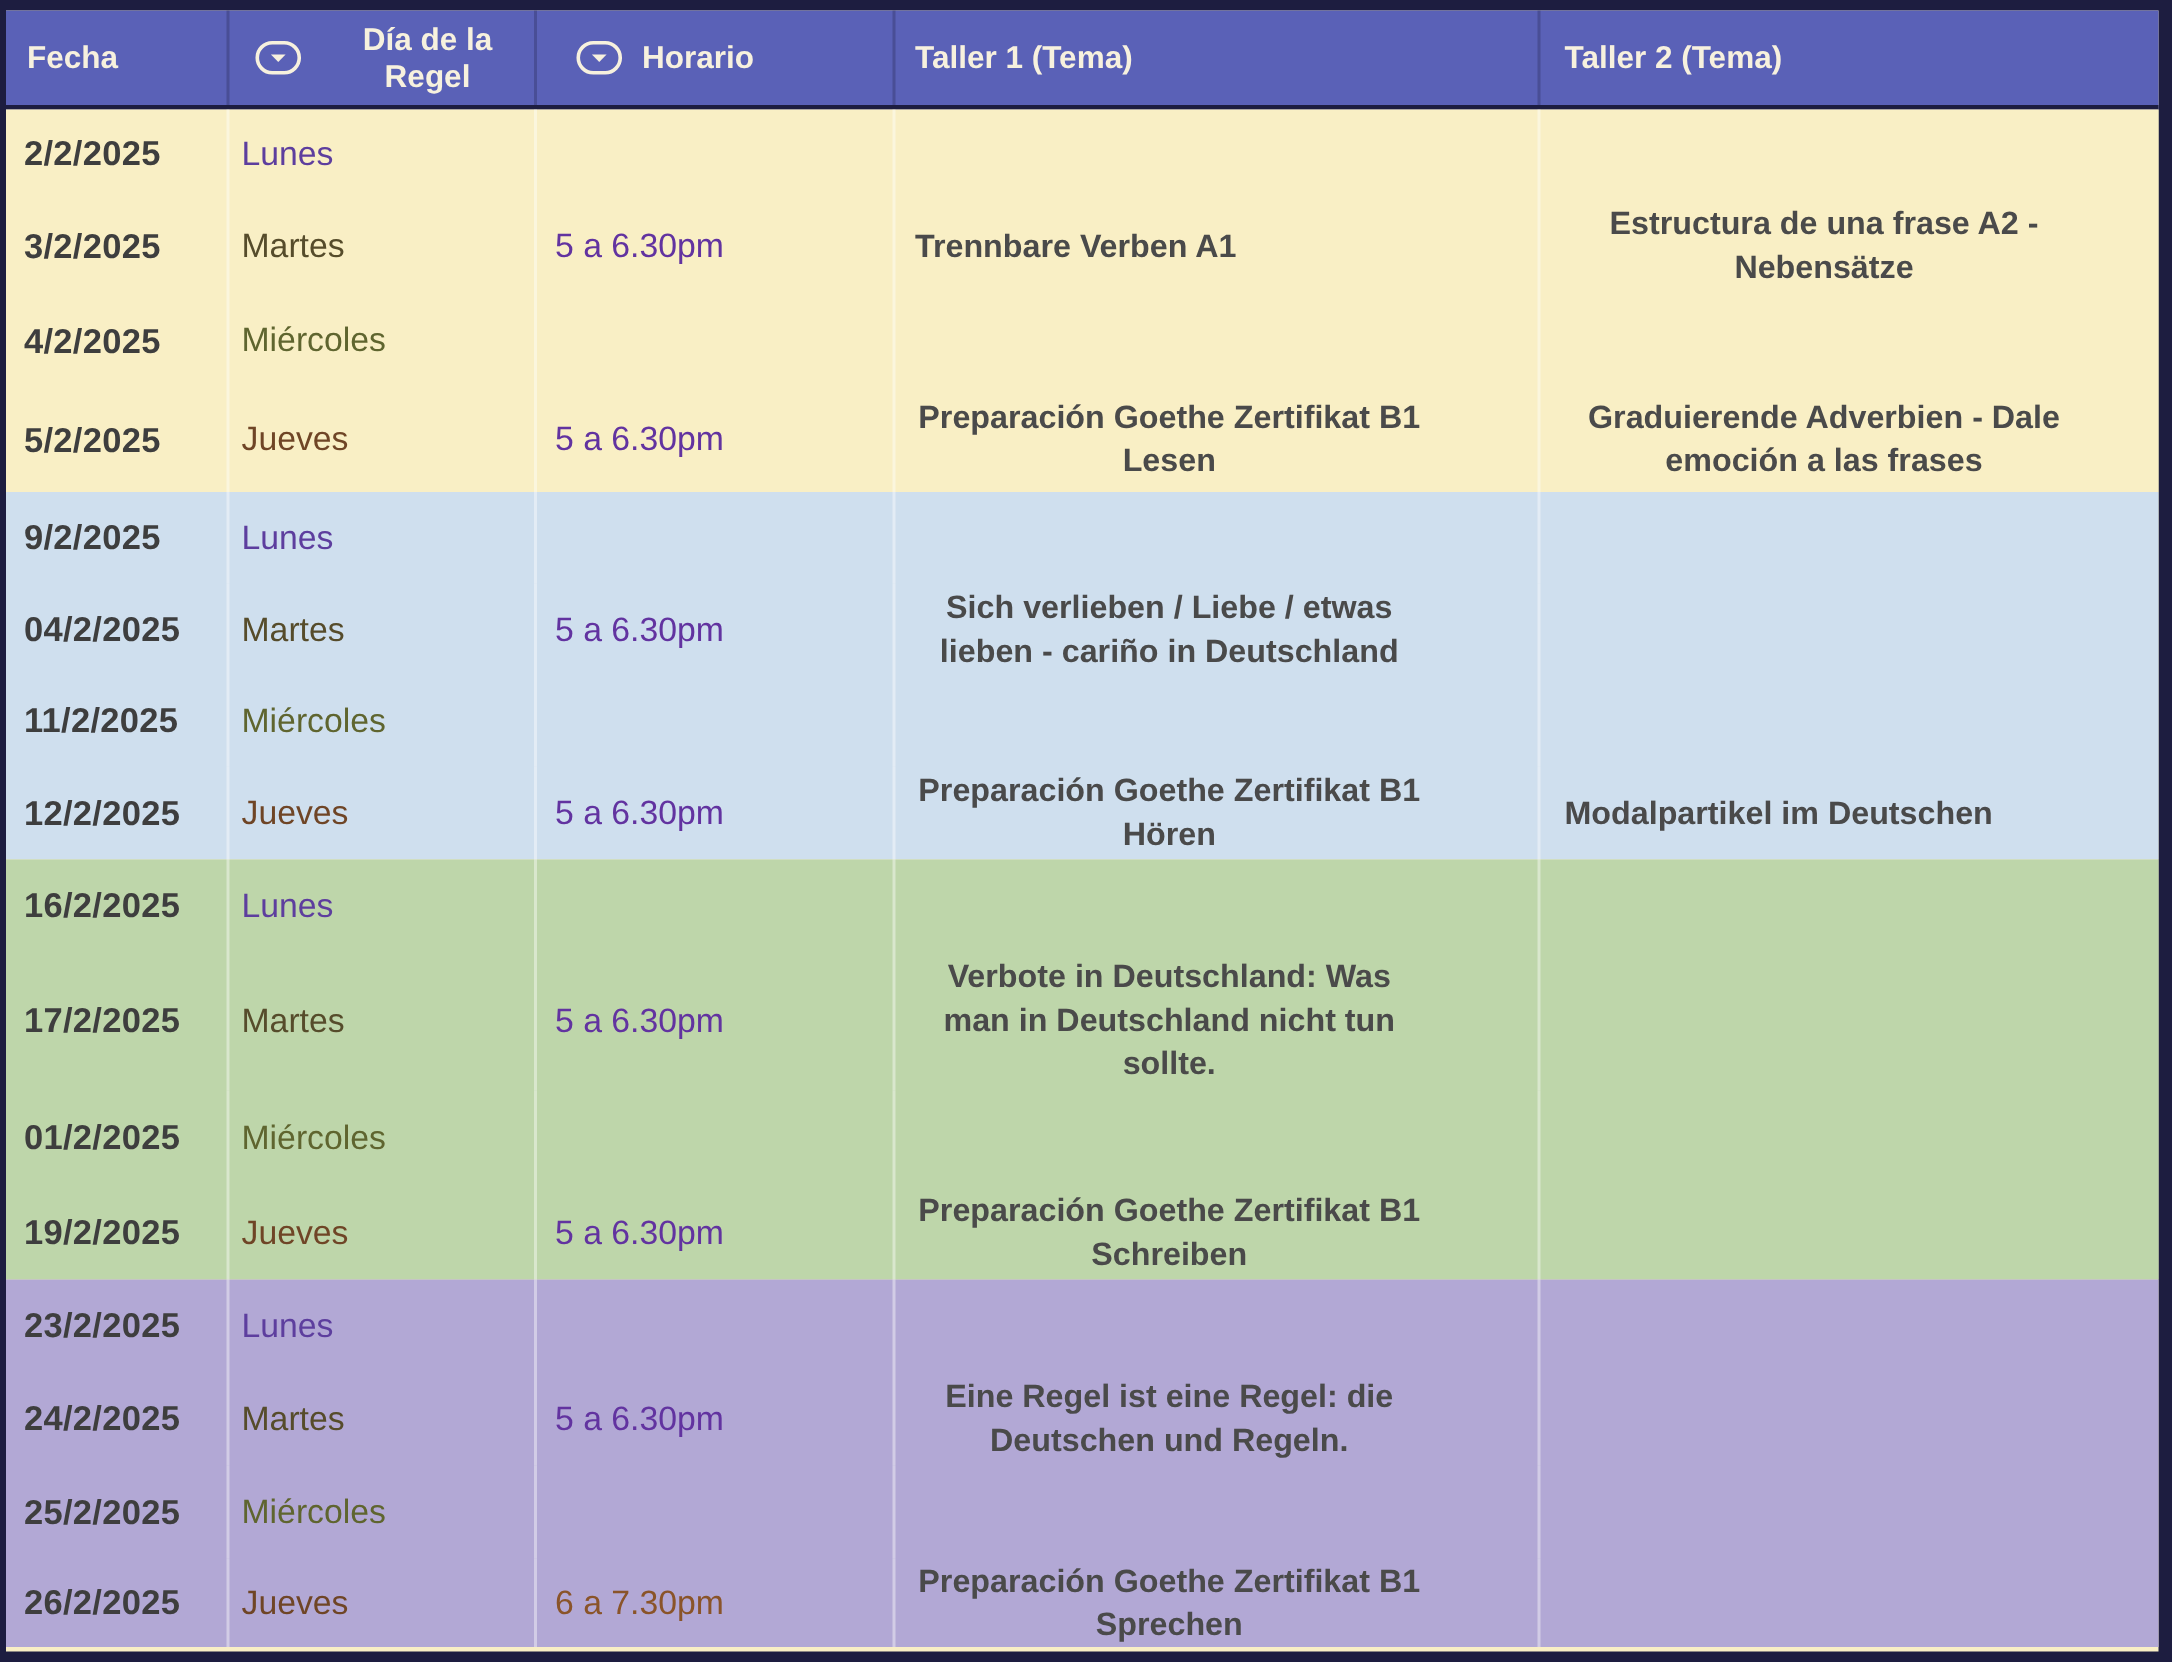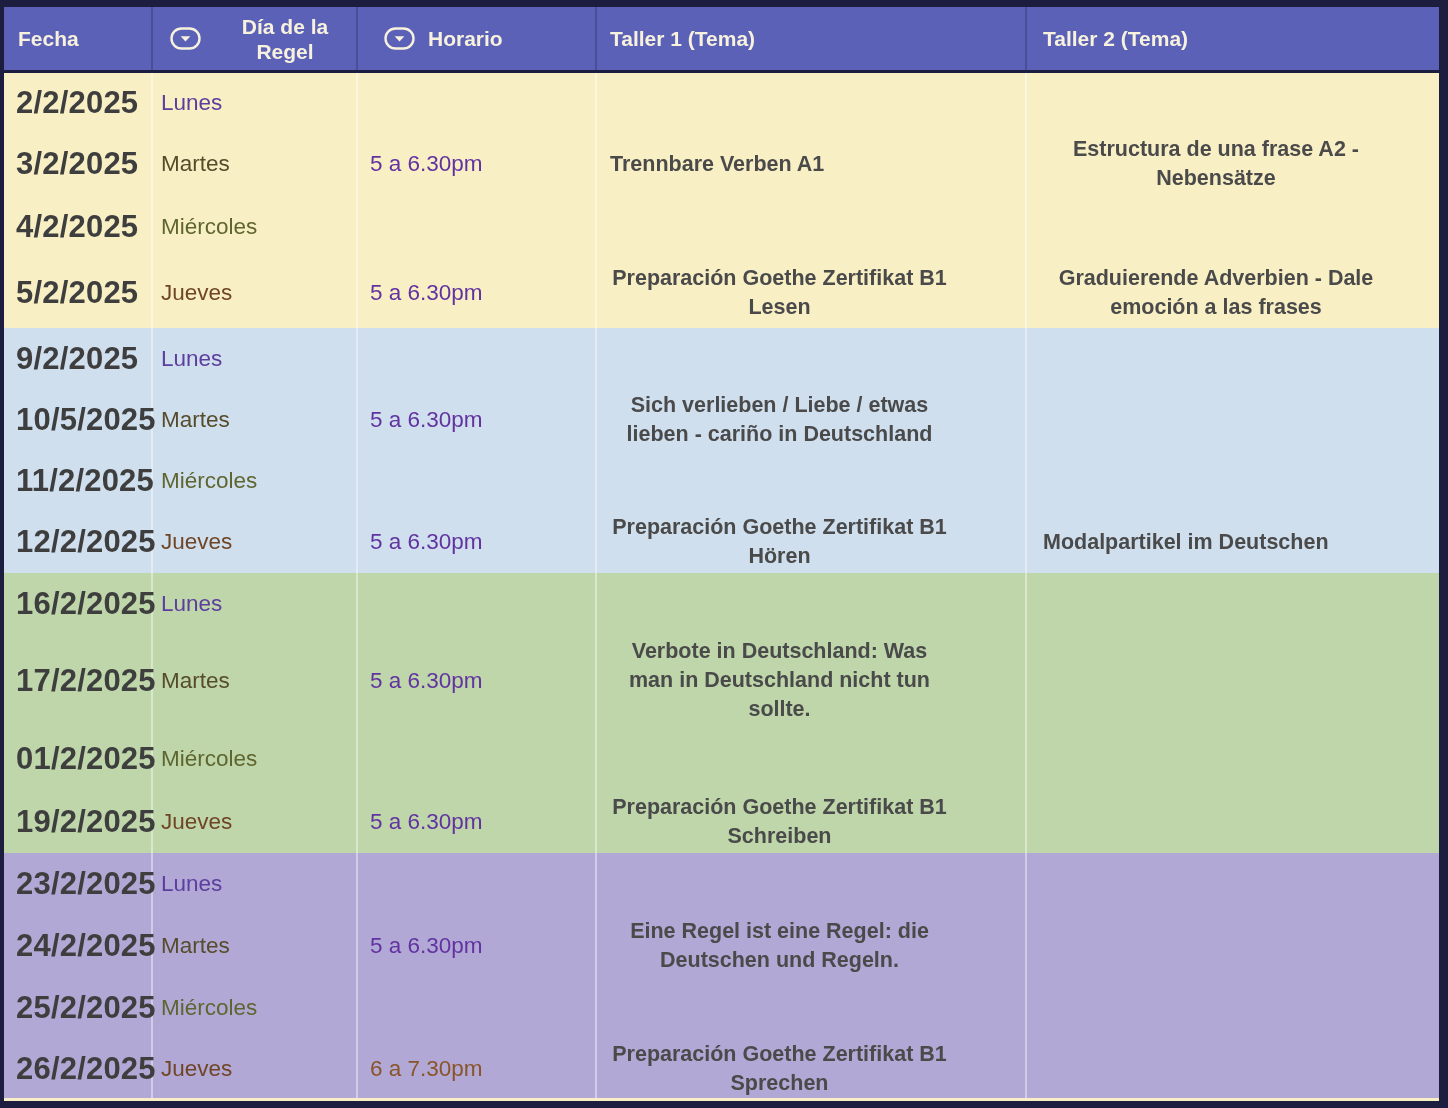--- a/index.html
+++ b/index.html
@@ -32,21 +32,21 @@
   
   .week{width:100%;}
   .w1{background:var(--week1);} .w2{background:var(--week2);}
   .w3{background:var(--week3);} .w4{background:var(--week4);}
   .cell{
     display:flex;align-items:center;
     border-right:2px solid rgba(255,255,255,0.42);
     min-width:0;
   }
   .cell:last-child{border-right:none;}
-  .c1{padding-left:12px;font-weight:700;font-size:31px;color:var(--date_text);letter-spacing:.2px;}
+  .c1{padding-left:12px;font-weight:700;font-size:23px;color:var(--date_text);letter-spacing:.2px;}
   .c2{padding-left:8px;font-size:22.5px;}
   .c3{padding-left:12px;font-size:22.5px;color:var(--horario);}
   .c3.alt{color:var(--horario_alt);}
   .c4{padding-left:13px;padding-right:76px;}
   .c5{padding-left:16px;padding-right:50px;}
   .taller{font-weight:700;font-size:21.5px;line-height:29px;color:var(--taller_text);}
   .d-lun{color:var(--day_lunes);} .d-mar{color:var(--day_martes);}
   .d-mie{color:var(--day_miercoles);} .d-jue{color:var(--day_jueves);}
 </style>
 </head>
@@ -117,21 +117,21 @@
 
   <div class="week w2">
     <div class="grid-row" style="height:61px">
       <div class="cell c1">9/2/2025</div>
       <div class="cell c2 d-lun">Lunes</div>
       <div class="cell c3"></div>
       <div class="cell c4 taller"></div>
       <div class="cell c5 taller"></div>
     </div>
     <div class="grid-row" style="height:61px">
-      <div class="cell c1">10/5/2025</div>
+      <div class="cell c1">04/2/2025</div>
       <div class="cell c2 d-mar">Martes</div>
       <div class="cell c3">5 a 6.30pm</div>
       <div class="cell c4 taller">Sich verlieben / Liebe / etwas lieben - cariño in Deutschland</div>
       <div class="cell c5 taller"></div>
     </div>
     <div class="grid-row" style="height:61px">
       <div class="cell c1">11/2/2025</div>
       <div class="cell c2 d-mie">Miércoles</div>
       <div class="cell c3"></div>
       <div class="cell c4 taller"></div>

